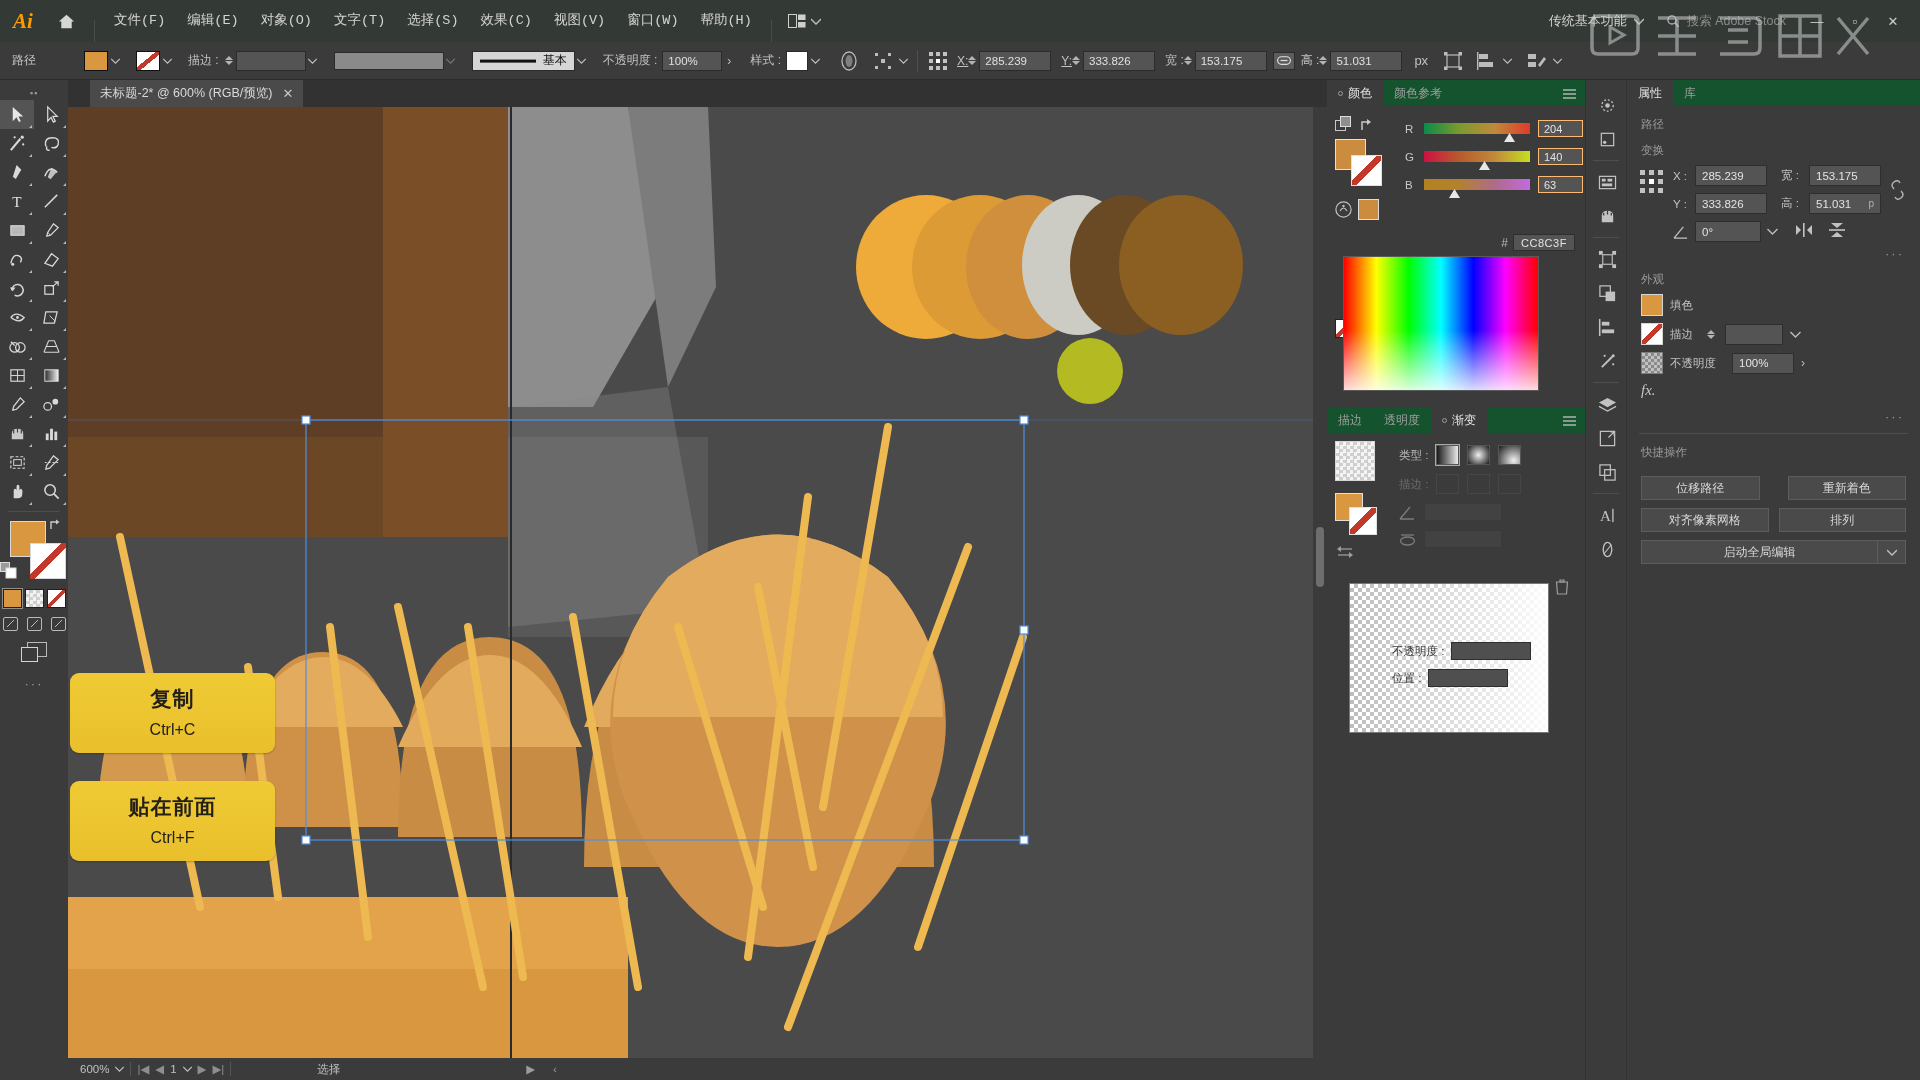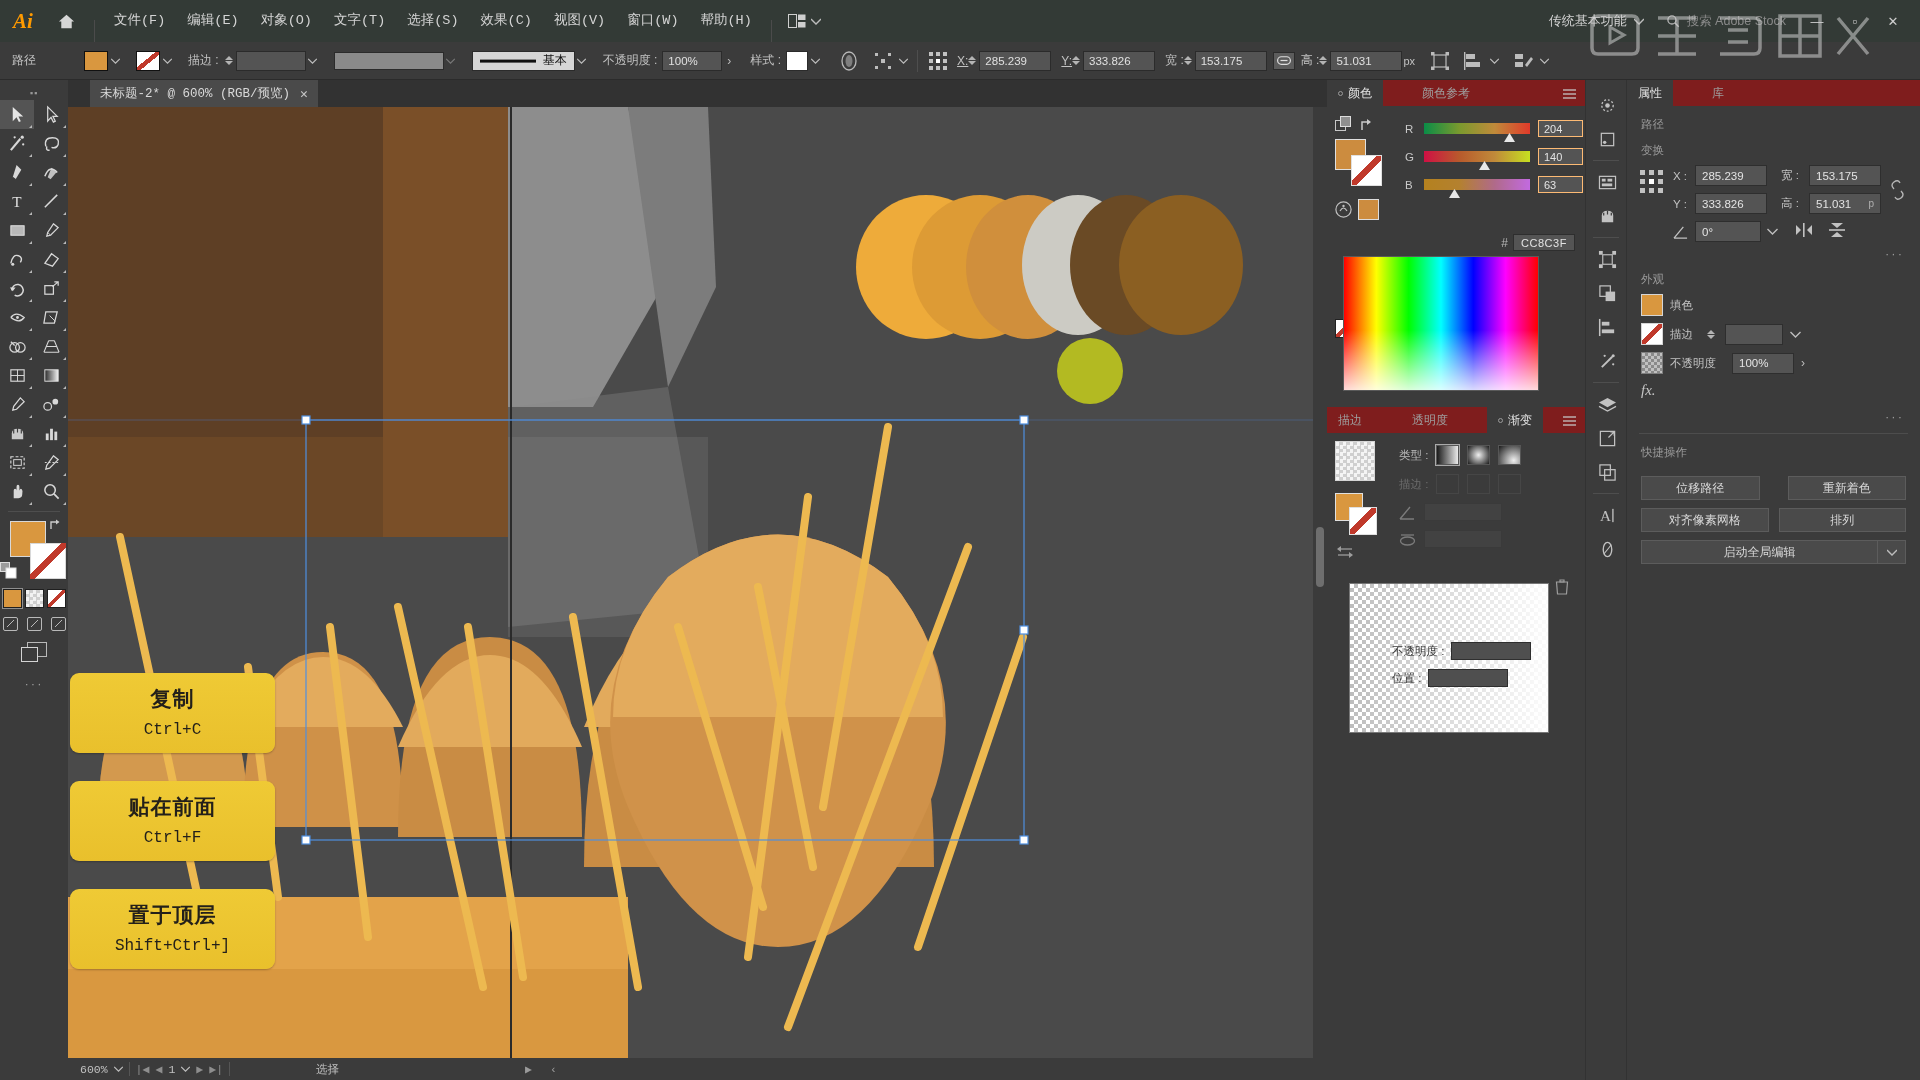--- a/index.html
+++ b/index.html
@@ -71,21 +71,21 @@
   #fs-swap { position:absolute; right:4px; top:0px; width:16px; height:16px; }
   #fs-reset { position:absolute; left:0px; bottom:6px; width:17px; height:17px; }
   .modebar { display:flex; gap:3px; justify-content:center; margin-top:4px; }
   .modebtn { width:19px; height:19px; border:1px solid #1f1f1f; }
   .modebtn.sel { outline:1px solid #8f8f8f; }
   .scrbar { display:flex; gap:4px; justify-content:center; margin-top:7px; }
   .scrbtn { width:20px; height:18px; display:flex; align-items:center; justify-content:center; }
   #tb-dots { text-align:center; color:#9c9c9c; margin-top:14px; letter-spacing:2px; font-size:13px; }
 
   
-  #docarea { position:absolute; left:68px; top:80px; right:593px; bottom:0; background:#d946ef;font-family:Liberation Mono, monospace; }
+  #docarea { position:absolute; left:68px; top:80px; right:593px; bottom:0; background:#d946ef; }
   #doctab-row { position:absolute; left:0; top:0; right:0; height:27px; background:#323232; }
   #doctab { position:absolute; left:22px; top:0; height:27px; background:#4a4a4a;
     display:flex; align-items:center; padding:0 10px; gap:10px; font-size:12.5px; color:#d9d9d9; }
   #doctab .x { color:#c6c6c6; font-size:13px; }
   #canvaswrap { position:absolute; left:0; top:27px; right:0; bottom:22px; overflow:hidden;
     background:#4a4a4a; }
   #canvas-svg { position:absolute; left:0; top:0; }
   #vscroll { position:absolute; right:0; top:27px; bottom:22px; width:14px; background:#3b3b3b; }
   #vscroll .thumb { position:absolute; left:3px; top:420px; width:8px; height:60px;
     background:#6e6e6e; border-radius:4px; }
@@ -104,21 +104,21 @@
 
   
   #rightdock { position:absolute; right:0; top:80px; bottom:0; width:593px; background:#3b3b3b;
     display:flex; z-index:20; }
   #panelcol { width:258px; background:#3b3b3b; }
   #railcol { width:42px; background:#3b3b3b; border-left:1px solid #323232;
     border-right:1px solid #323232; padding-top:8px; }
   #propcol { width:293px; background:#3b3b3b; }
 
   .panel { background:#3b3b3b; }
-  .tabrow { height:26px; display:flex; align-items:center; background:#7f1d1d; position:relative;gap:28px; }
+  .tabrow { height:26px; display:flex; align-items:center; background:#14532d; position:relative; }
   .tabrow .tab { height:26px; display:flex; align-items:center; padding:0 11px; font-size:12px;
     color:#9e9e9e; gap:5px; }
   .tabrow .tab.on { background:#3b3b3b; color:#e2e2e2; }
   .tabrow .burger { position:absolute; right:9px; top:8px; width:13px; height:10px; }
   .tabdot { width:5px; height:5px; border-radius:50%; border:1px solid #9a9a9a; }
 
   .rail-ico { width:42px; height:34px; display:flex; align-items:center; justify-content:center; }
   .rail-sep { width:26px; height:1px; background:#4e4e4e; margin:4px auto; }
 
   
@@ -355,21 +355,21 @@
         <line x1="4" y1="5" x2="12" y2="5" stroke="#ddd" stroke-width="1.4"></line>
       </svg>
   </div>
   <div class="cb-gap" style="width:6px"></div>
   <div class="cb-label">高 :</div>
   <div class="spin">
       <i class="u"></i>
       <i class="d"></i>
     </div>
   <div class="cb-field" style="width:72px">51.031</div>
-  <div class="cb-label" style="margin-left:1px;font-size:11px">px</div>
+  <div class="cb-label" style="margin-left:12px;font-size:13px">px</div>
   <div class="cb-gap" style="width:12px"></div>
   <div class="cb-ico">
     <svg width="20" height="20" viewBox="0 0 20 20">
         <g stroke="#bcbcbc" fill="none" stroke-width="1.2">
           <rect x="4" y="4" width="12" height="12"></rect>
         </g>
         <g fill="#bcbcbc">
           <rect x="1" y="1" width="3.5" height="3.5"></rect>
           <rect x="15.5" y="1" width="3.5" height="3.5"></rect>
           <rect x="1" y="15.5" width="3.5" height="3.5"></rect>
@@ -916,24 +916,20 @@
       </g>
     </svg>
 
     <div class="callout" style="left:2px; top:566px;">
       <div class="ct">复制</div>
       <div class="cs">Ctrl+C</div>
     </div>
     <div class="callout" style="left:2px; top:674px;">
       <div class="ct">贴在前面</div>
       <div class="cs">Ctrl+F</div>
-    </div>
-    <div class="callout" style="left:2px; top:782px;">
-      <div class="ct">置于顶层</div>
-      <div class="cs">Shift+Ctrl+]</div>
     </div>
   </div>
 
   <div id="vscroll">
     <div class="thumb"></div>
   </div>
 
   <div id="statusbar">
     <div class="sb-cell">
       <span>600%</span>

